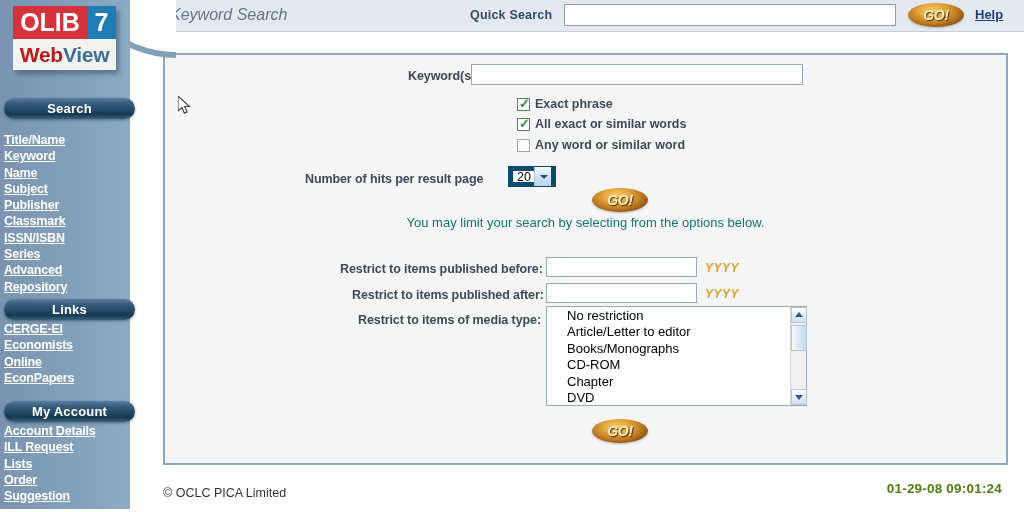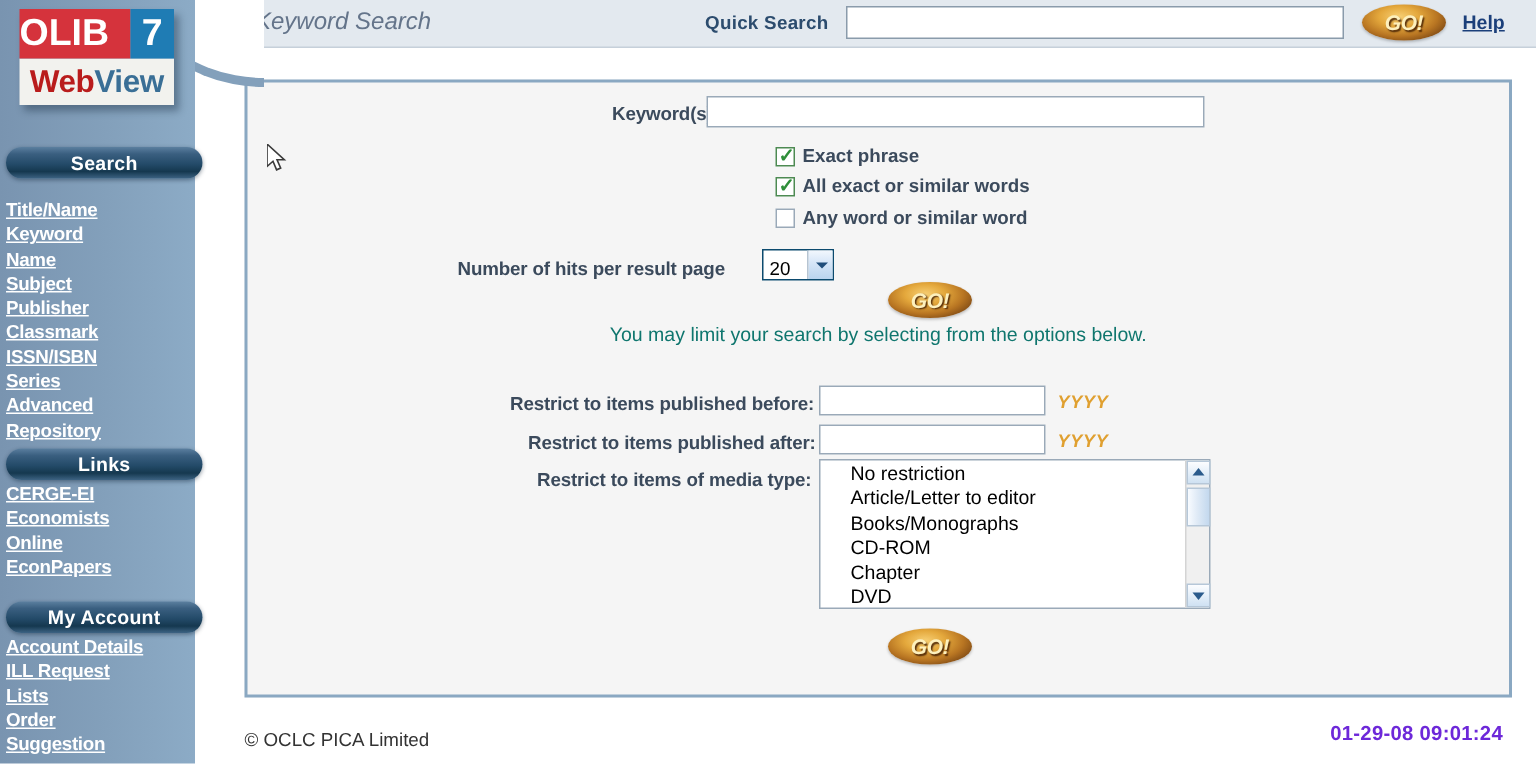--- a/index.html
+++ b/index.html
@@ -61,20 +61,21 @@
     height: 33px;
     width: 103px;
   }
   .logo-olib {
     flex: 1 1 auto;
     background: #d5333c;
     color: #ffffff;
     font-weight: bold;
     font-size: 25px;
     line-height: 33px;
+    text-align: center;
     letter-spacing: 0px;
     font-family: "Liberation Sans", sans-serif;
   }
   .logo-seven {
     width: 29px;
     background: #1f7cb4;
     color: #ffffff;
     font-weight: bold;
     font-size: 25px;
     line-height: 33px;
@@ -272,24 +273,24 @@
   }
   #cb1 { top: 42px; }
   #cb2 { top: 62px; }
   #cb3 { top: 83px; }
 
   #hits-label { left: 140px; top: 117px; }
   #hits-select {
     position: absolute;
     left: 343px; top: 111px;
     width: 48px; height: 21px;
-    border: 1px solid #0c4a6e;
+    border: 5px solid #0c4a6e;
     background: #ffffff;
     display: flex;
-    align-items: flex-end;
+    align-items: center;
   }
   #hits-value {
     flex: 1 1 auto;
     font-size: 12.5px;
     color: #000000;
     padding-left: 4px;
     font-weight: normal;
   }
   #hits-arrow {
     width: 17px; height: 19px;
@@ -395,21 +396,21 @@
     position: absolute;
     left: 33px; top: 454px;
     font-size: 12.5px;
     color: #333333;
   }
   #timestamp {
     position: absolute;
     right: 22px; top: 449px;
     font-size: 13.5px;
     font-weight: bold;
-    color: #6d28d9;
+    color: #4d7c0f;
     letter-spacing: 0.2px;
   }
 
   
   #cursor {
     position: absolute;
     left: 178px; top: 96px;
     width: 14px; height: 20px;
     z-index: 30;
     pointer-events: none;

